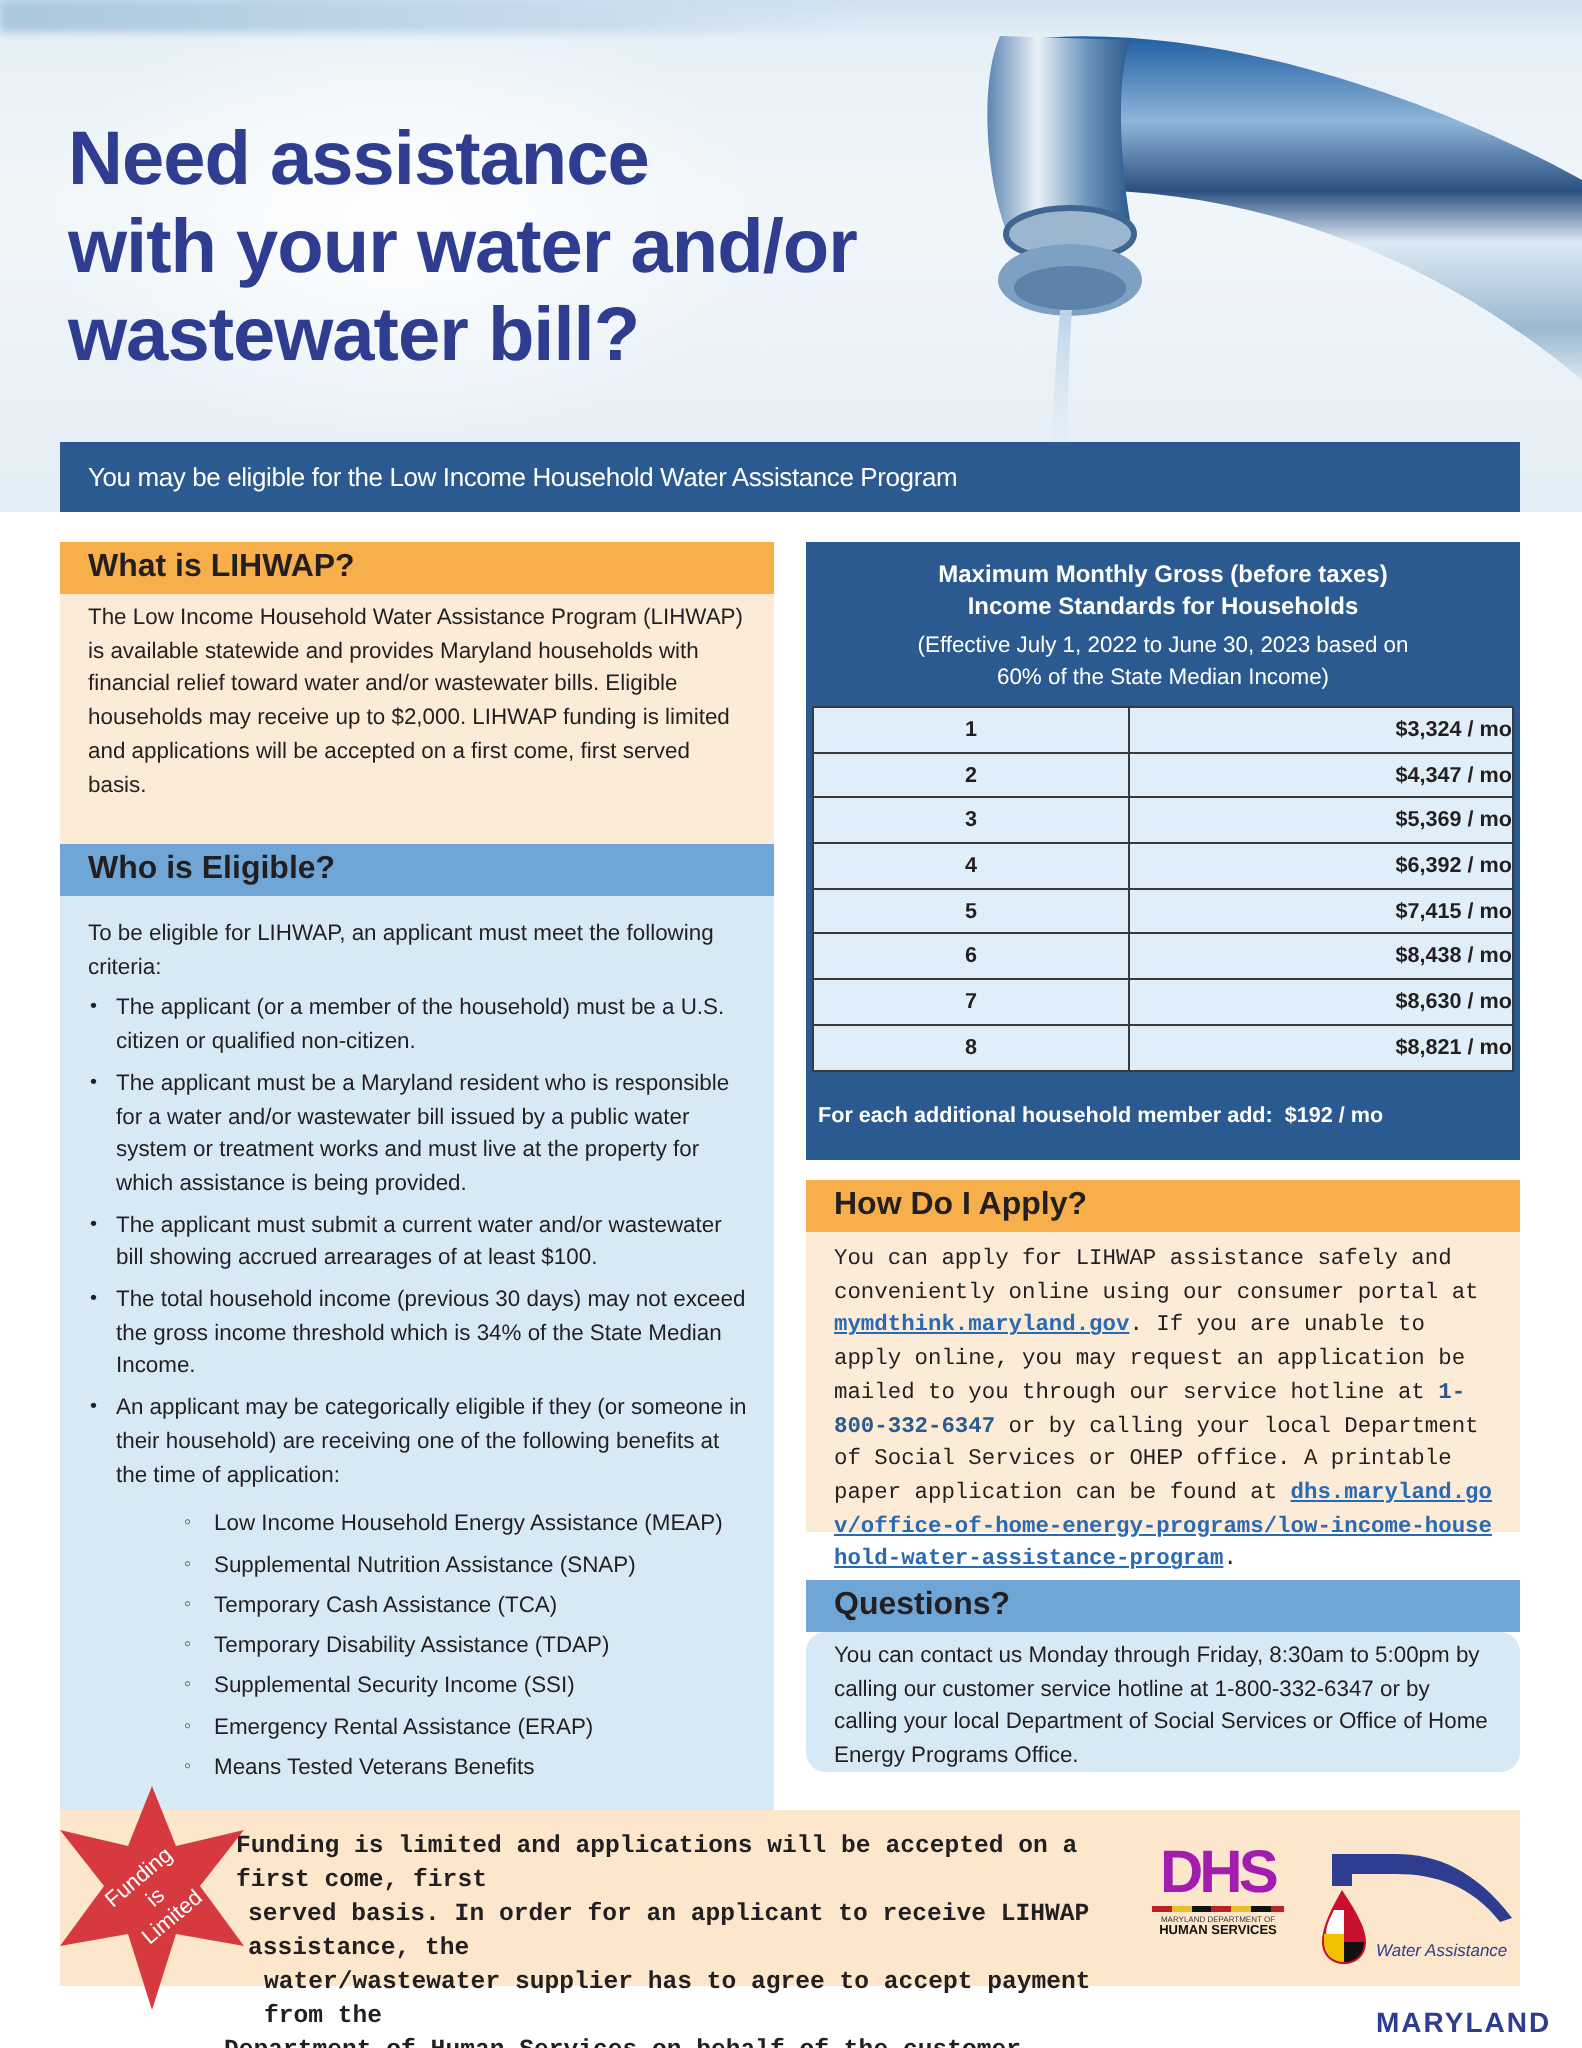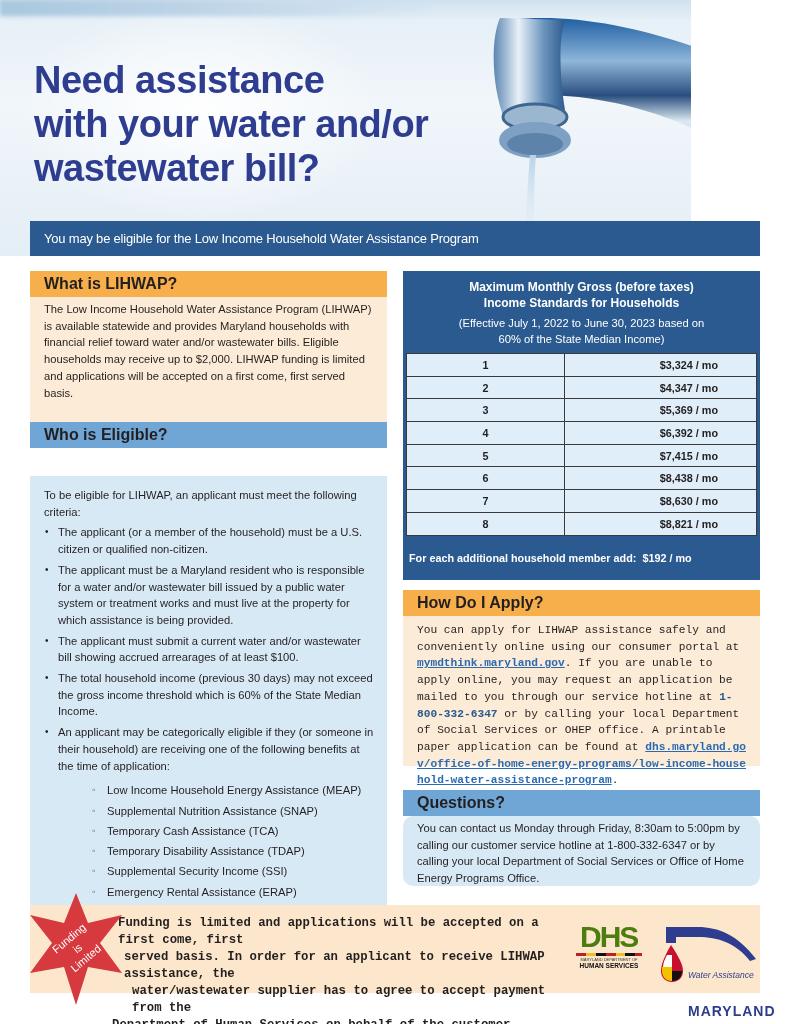--- a/index.html
+++ b/index.html
@@ -1,21 +1,21 @@
 <!DOCTYPE html>
 <html><head>
   <meta charset="utf-8">
   <style>
     * { box-sizing: border-box; margin: 0; padding: 0; }
     html, body { width: 791px; height: 1024px; background: #ffffff; overflow: hidden; }
     body { position: relative; font-family: "Liberation Sans", "DejaVu Sans", sans-serif; color: #231f20; }
 
     
     .hero {
-      position: absolute; left: 0; top: 0; width: 691px; height: 256px;
+      position: absolute; left: 0; top: 0; width: 791px; height: 256px;
       background:
         radial-gradient(ellipse 260px 160px at 200px 110px, rgba(255,255,255,0.95), rgba(255,255,255,0) 70%),
         linear-gradient(180deg, #cfe1ef 0%, #e6f0f7 8%, #f1f6fa 40%, #e4eef6 100%);
       overflow: hidden;
     }
     .hero .topband {
       position: absolute; left: 0; top: 0; width: 430px; height: 16px;
       background: linear-gradient(90deg, #a9c7dd, #c9dced 70%, rgba(220,233,243,0));
       filter: blur(2px);
     }
@@ -43,42 +43,42 @@
     .orange .box-head { background: #f6af4a; }
     .orange .box-body { background: #fcebd6; }
     .blue .box-head { background: #6fa6d6; }
     .blue .box-body { background: #d8e9f6; }
     .box-body { font-size: 11.2px; line-height: 16.7px; padding: 4px 12px 10px 14px; }
 
     #what { left: 30px; top: 271px; width: 357px; }
     #what .box-body { height: 141px; padding-top: 4px; }
 
     #who { left: 30px; top: 422px; width: 357px; }
-    #who .box-body { height: 470px; padding-top: 11px; margin-top: 28px; }
+    #who .box-body { height: 470px; padding-top: 11px; }
     #who p { margin-bottom: 4px; }
     #who ul.crit { list-style: none; }
     #who ul.crit li { position: relative; padding-left: 14px; margin-bottom: 4px; }
     #who ul.crit li::before { content: "\2022"; position: absolute; left: 1px; top: 0; font-size: 10px; }
     #who ul.ben { list-style: none; margin-top: 8px; padding-left: 48px; }
     #who ul.ben li { position: relative; padding-left: 15px; margin-bottom: 3.6px; }
     #who ul.ben li::before { content: "\25E6"; position: absolute; left: 0; top: 0; font-size: 10px; color: #555; }
 
     
     #income { left: 403px; top: 271px; width: 357px; height: 309px; background: #2a5a8f; color: #fff; }
     #income .t1 { text-align: center; font-weight: bold; font-size: 12px; line-height: 16px; padding-top: 8px; }
     #income .t2 { text-align: center; font-size: 11.2px; line-height: 16px; padding-top: 4px; }
     #income table {
       position: absolute; left: 3px; top: 82px; width: 351px;
       border-collapse: collapse; background: #dfeef8; color: #231f20;
     }
     #income td {
       border: 1px solid #3a3a3a; height: 22.7px; font-size: 10.8px; font-weight: bold;
     }
     #income td.size { text-align: center; width: 158px; }
-    #income td.amt { text-align: right; padding-right: 38px; }
+    #income td.amt { text-align: right; }
     #income .addl {
       position: absolute; left: 6px; top: 281px; font-size: 10.8px; font-weight: bold;
     }
     #income .addl span.v { margin-left: 6px; }
 
     #apply { left: 403px; top: 590px; width: 357px; }
     #apply .box-body { height: 150px; padding-top: 6px; font-family: Liberation Mono, monospace; }
     .link { color: #2a6ab3; font-weight: bold; text-decoration: underline; }
     .phone { color: #2a5a8f; font-weight: bold; }
 
@@ -95,21 +95,21 @@
       position: absolute; left: 82px; top: 10px; width: 470px;
       font-size: 12.3px; font-weight: bold; line-height: 17px; color: #231f20; font-family: Liberation Mono, monospace;
     }
     .footer-text span { display: block; }
     .footer-text .l1 { padding-left: 6px; }
     .footer-text .l2 { padding-left: 12px; }
     .footer-text .l3 { padding-left: 20px; }
     .footer-text .l4 { padding-left: 0; }
 
     .dhs-logo { position: absolute; left: 544px; top: 17px; width: 70px; height: 56px; }
-    .dhs-logo .dhs { font-weight: bold; font-size: 30px; letter-spacing: -2px; color: #4d7c0f; line-height: 30px; padding-left: 6px; }
+    .dhs-logo .dhs { font-weight: bold; font-size: 30px; letter-spacing: -2px; color: #a21caf; line-height: 30px; padding-left: 6px; }
     .dhs-logo .stripe { height: 3px; margin: 1px 2px; background: linear-gradient(90deg,#b22 0 15%,#e8c02a 15% 30%,#111 30% 45%,#b22 45% 60%,#e8c02a 60% 75%,#111 75% 90%,#b22 90%); }
     .dhs-logo .small { font-size: 4px; line-height: 5px; text-align: center; color: #333; }
     .dhs-logo .hs { font-size: 6.5px; font-weight: bold; line-height: 8px; text-align: center; color: #111; }
 
     .mwa-logo { position: absolute; left: 628px; top: 16px; width: 100px; height: 62px; }
     .mwa-logo .md { position: absolute; left: 30px; top: 38px; font-weight: bold; font-size: 14px; color: #2e3d8f; letter-spacing: 1px; margin-top: 44px; }
     .mwa-logo .wa { position: absolute; left: 30px; top: 49px; font-style: italic; font-size: 8.5px; color: #2e3d8f; }
   </style>
 </head>
 <body>
@@ -159,21 +159,21 @@
 </div>
 
 <div class="box blue" id="who">
   <div class="box-head">Who is Eligible?</div>
   <div class="box-body">
     <p>To be eligible for LIHWAP, an applicant must meet the following criteria:</p>
     <ul class="crit">
       <li>The applicant (or a member of the household) must be a U.S. citizen or qualified non-citizen.</li>
       <li>The applicant must be a Maryland resident who is responsible for a water and/or wastewater bill issued by a public water system or treatment works and must live at the property for which assistance is being provided.</li>
       <li>The applicant must submit a current water and/or wastewater bill showing accrued arrearages of at least $100.</li>
-      <li>The total household income (previous 30 days) may not exceed the gross income threshold which is 60% of the State Median Income.</li>
+      <li>The total household income (previous 30 days) may not exceed the gross income threshold which is 34% of the State Median Income.</li>
       <li>An applicant may be categorically eligible if they (or someone in their household) are receiving one of the following benefits at the time of application:</li>
     </ul>
     <ul class="ben">
       <li>Low Income Household Energy Assistance (MEAP)</li>
       <li>Supplemental Nutrition Assistance (SNAP)</li>
       <li>Temporary Cash Assistance (TCA)</li>
       <li>Temporary Disability Assistance (TDAP)</li>
       <li>Supplemental Security Income (SSI)</li>
       <li>Emergency Rental Assistance (ERAP)</li>
       <li>Means Tested Veterans Benefits</li>

